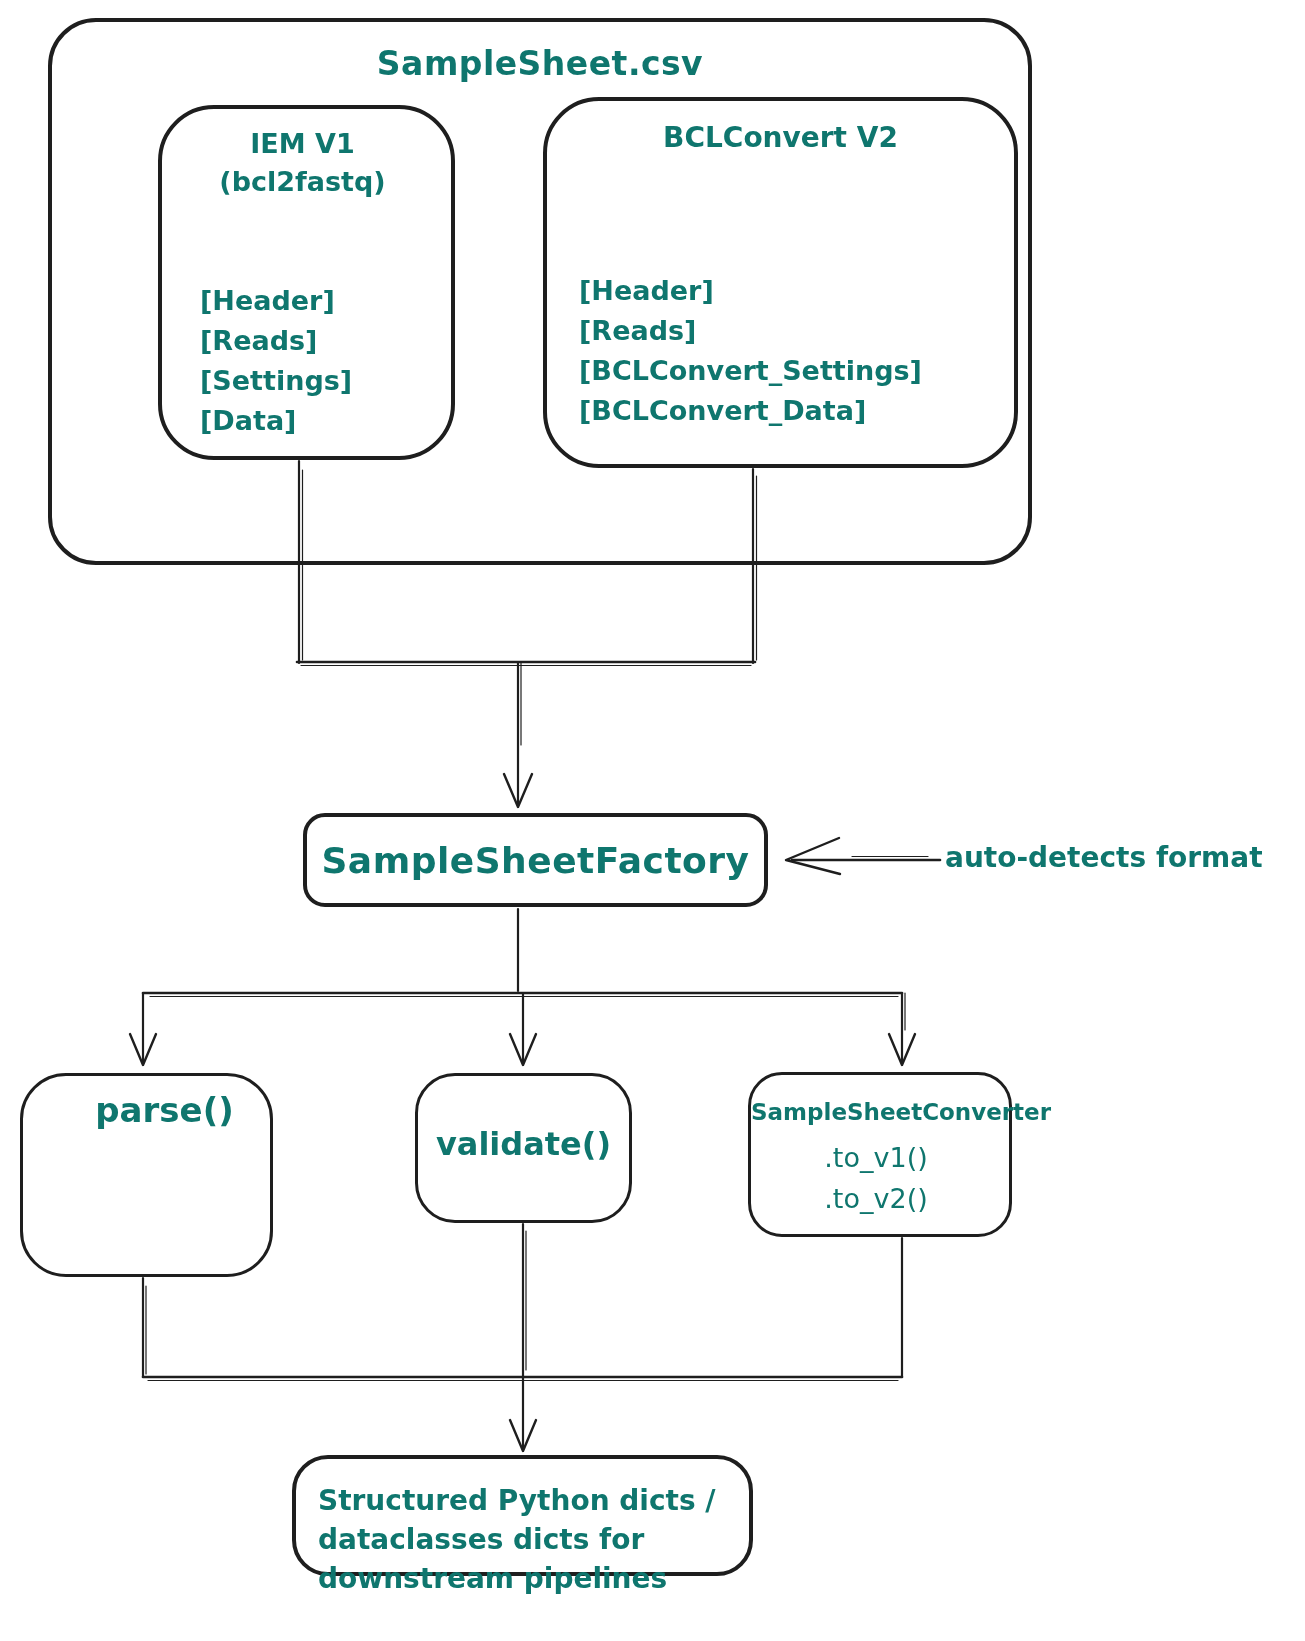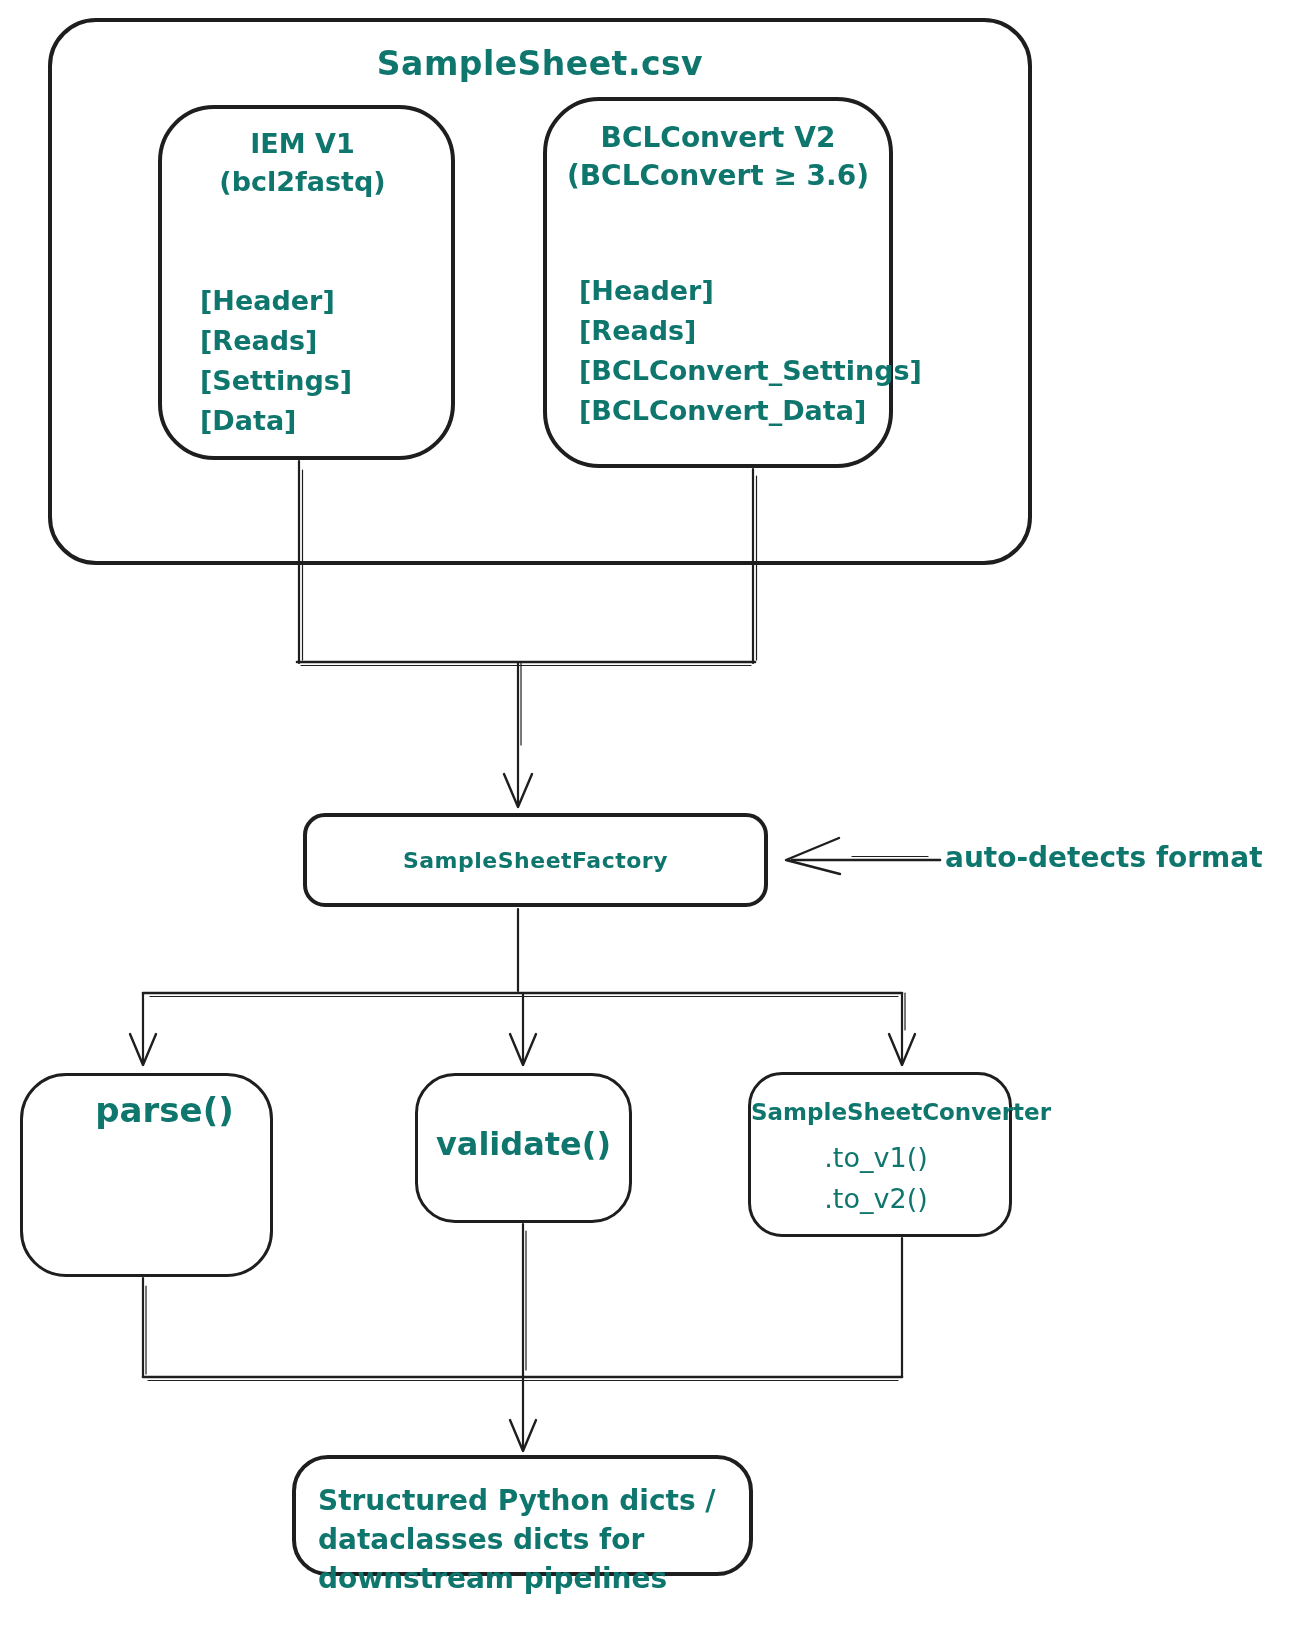--- a/index.html
+++ b/index.html
@@ -22,29 +22,29 @@
   .outer-box   { left: 48px;  top: 18px;   width: 984px; height: 547px; border-radius: 48px; border-width: 4px; }
   .outer-title { position: absolute; left: 0; right: 0; top: 22px; text-align: center;
                  font-size: 33px; font-weight: 600; letter-spacing: 0.5px; }
   
   .iem-box     { left: 158px; top: 105px;  width: 297px; height: 355px; border-radius: 56px; border-width: 4px; }
   .iem-title   { position: absolute; left: 0; right: 8px; top: 16px; text-align: center;
                  font-size: 27px; font-weight: 600; line-height: 38px; }
   .iem-sections { position: absolute; left: 38px; top: 172px;
                  font-size: 27px; font-weight: 600; line-height: 40px; white-space: nowrap; }
   
-  .bcl-box     { left: 543px; top: 97px;   width: 350px; height: 371px; border-radius: 56px; border-width: 4px; padding-left: 28px; }
+  .bcl-box     { left: 543px; top: 97px;   width: 475px; height: 371px; border-radius: 56px; border-width: 4px; padding-left: 28px; }
   .bcl-title   { position: absolute; left: 0; right: 0; top: 18px; text-align: center;
                  font-size: 28px; font-weight: 600; line-height: 38px; }
   .bcl-sections { position: absolute; left: 32px; top: 170px;
                  font-size: 27px; font-weight: 600; line-height: 40px; white-space: nowrap; }
   
   .factory-box { left: 303px; top: 813px;  width: 465px; height: 94px; border-radius: 22px; border-width: 4.5px;
                  display: flex; align-items: center; justify-content: center; }
-  .factory-label { font-size: 22px; font-weight: 600; letter-spacing: 0.5px; }
+  .factory-label { font-size: 36px; font-weight: 600; letter-spacing: 0.5px; }
   
   .annotation-label { position: absolute; left: 945px; top: 841px;
                  font-size: 28px; font-weight: 600; white-space: nowrap; }
   
   .parse-box   { left: 20px;  top: 1073px; width: 253px; height: 204px; border-radius: 46px; border-width: 3px; }
   .parse-title { position: absolute; left: 0; right: 0; top: 14px; text-align: center;
                  font-size: 34px; font-weight: 600; margin-left: 36px; }
   .parse-members { position: absolute; left: 44px; top: 86px;
                  font-size: 27px; font-weight: 600; line-height: 40px; white-space: nowrap; }
   .validate-box { left: 415px; top: 1073px; width: 217px; height: 150px; border-radius: 40px; border-width: 3px;
@@ -87,21 +87,20 @@
       <div>[Header]</div>
       <div>[Reads]</div>
       <div>[Settings]</div>
       <div>[Data]</div>
     </div>
   </div>
 
   <div class="node bcl-box">
     <div class="bcl-title">
       <div>BCLConvert V2</div>
-      <div>(BCLConvert ≥ 3.6)</div>
     </div>
     <div class="bcl-sections">
       <div>[Header]</div>
       <div>[Reads]</div>
       <div>[BCLConvert_Settings]</div>
       <div>[BCLConvert_Data]</div>
     </div>
   </div>
 
   <div class="node factory-box">

